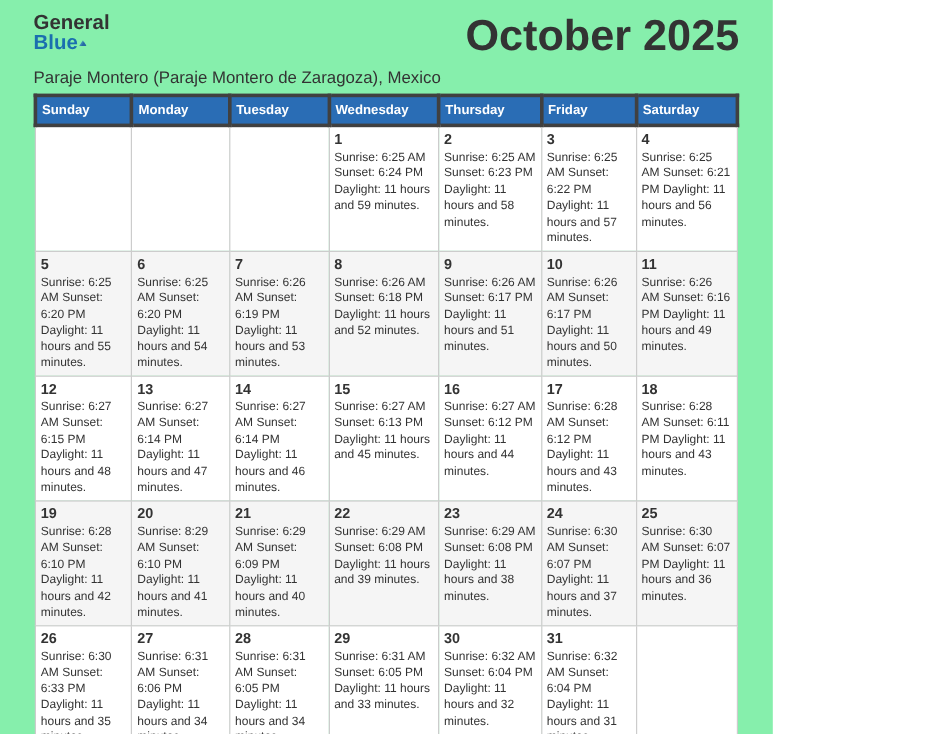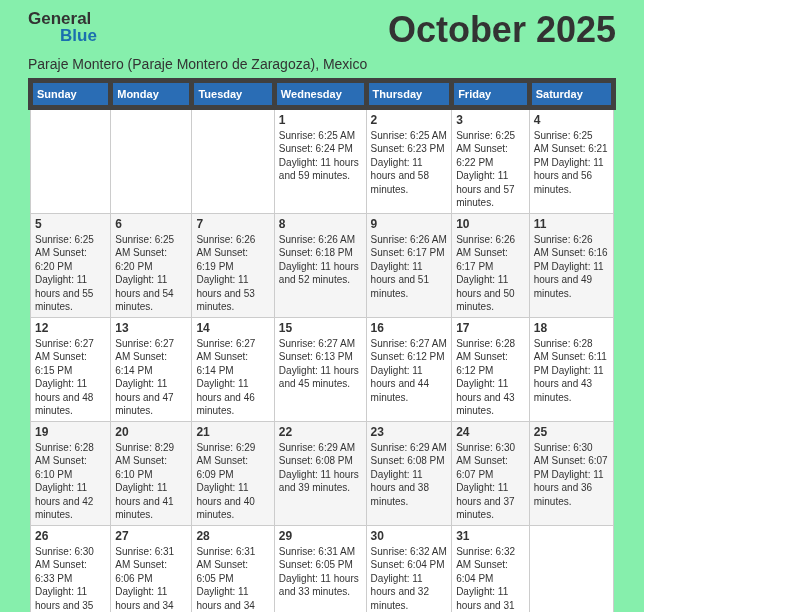--- a/index.html
+++ b/index.html
@@ -47,21 +47,21 @@
       border-collapse: collapse;
       font-size: 9.5px;
     }
     .calendar th {
       background: #2a6db5;
       color: #fff;
       font-weight: bold;
       padding: 5px 4px;
       text-align: left;
       font-size: 11px;
-      border: 5px solid #404040;
+      border: 3px solid #404040;
     }
     .calendar td {
       border: 1px solid #ccc;
       padding: 3px 4px;
       vertical-align: top;
       width: 113px;
       height: 82px;
       background: #fff;
     }
     .calendar tr:nth-child(even) td {
@@ -87,21 +87,21 @@
 
 <div class="page">
   <div class="header">
     <div class="logo">
       <div style="display:flex;align-items:center;gap:2px;">
         <div style="position:relative;width:44px;height:38px;">
           <div style="font-size:17px;font-weight:bold;color:#333;line-height:1;">
             <span>General</span>
           </div>
           <div style="display:flex;align-items:center;">
-            <span style="font-size:17px;font-weight:bold;color:#1a6faf;line-height:1;margin-left:32px;">Blue</span>
+            <span style="font-size:17px;font-weight:bold;color:#1a6faf;line-height:1;">Blue</span>
             <svg width="22" height="16" viewBox="0 0 22 16" style="margin-left:1px;">
               <polygon points="0,16 11,0 22,16" fill="#2a6db5" opacity="0.85"></polygon>
               <polygon points="6,16 14,4 22,16" fill="#1a5a9a" opacity="0.6"></polygon>
             </svg>
           </div>
         </div>
       </div>
     </div>
     <div class="title-block">
       <div class="month-title">October 2025</div>

